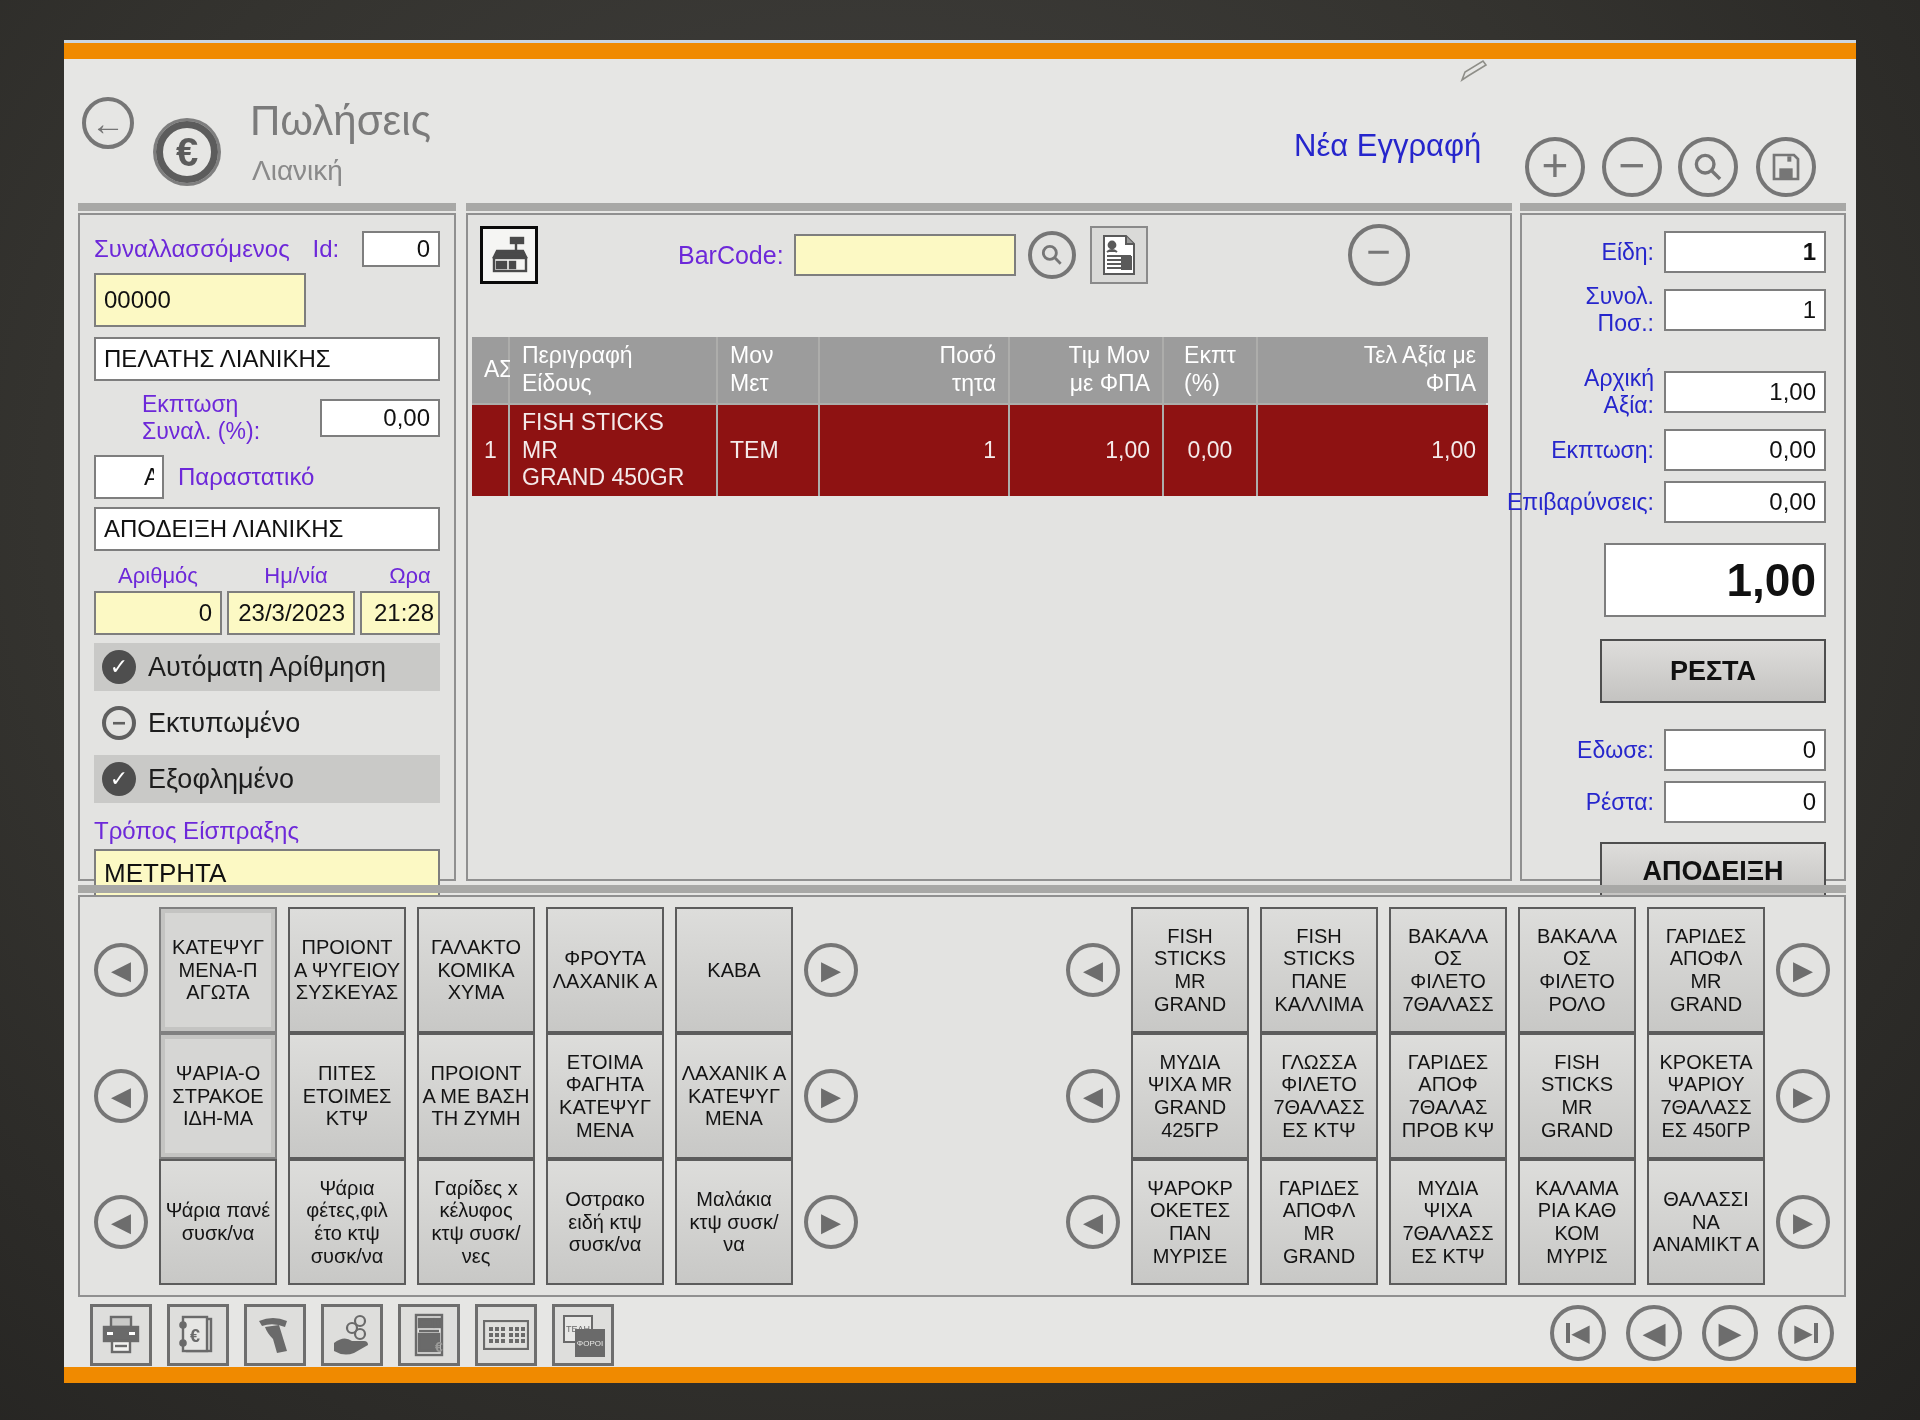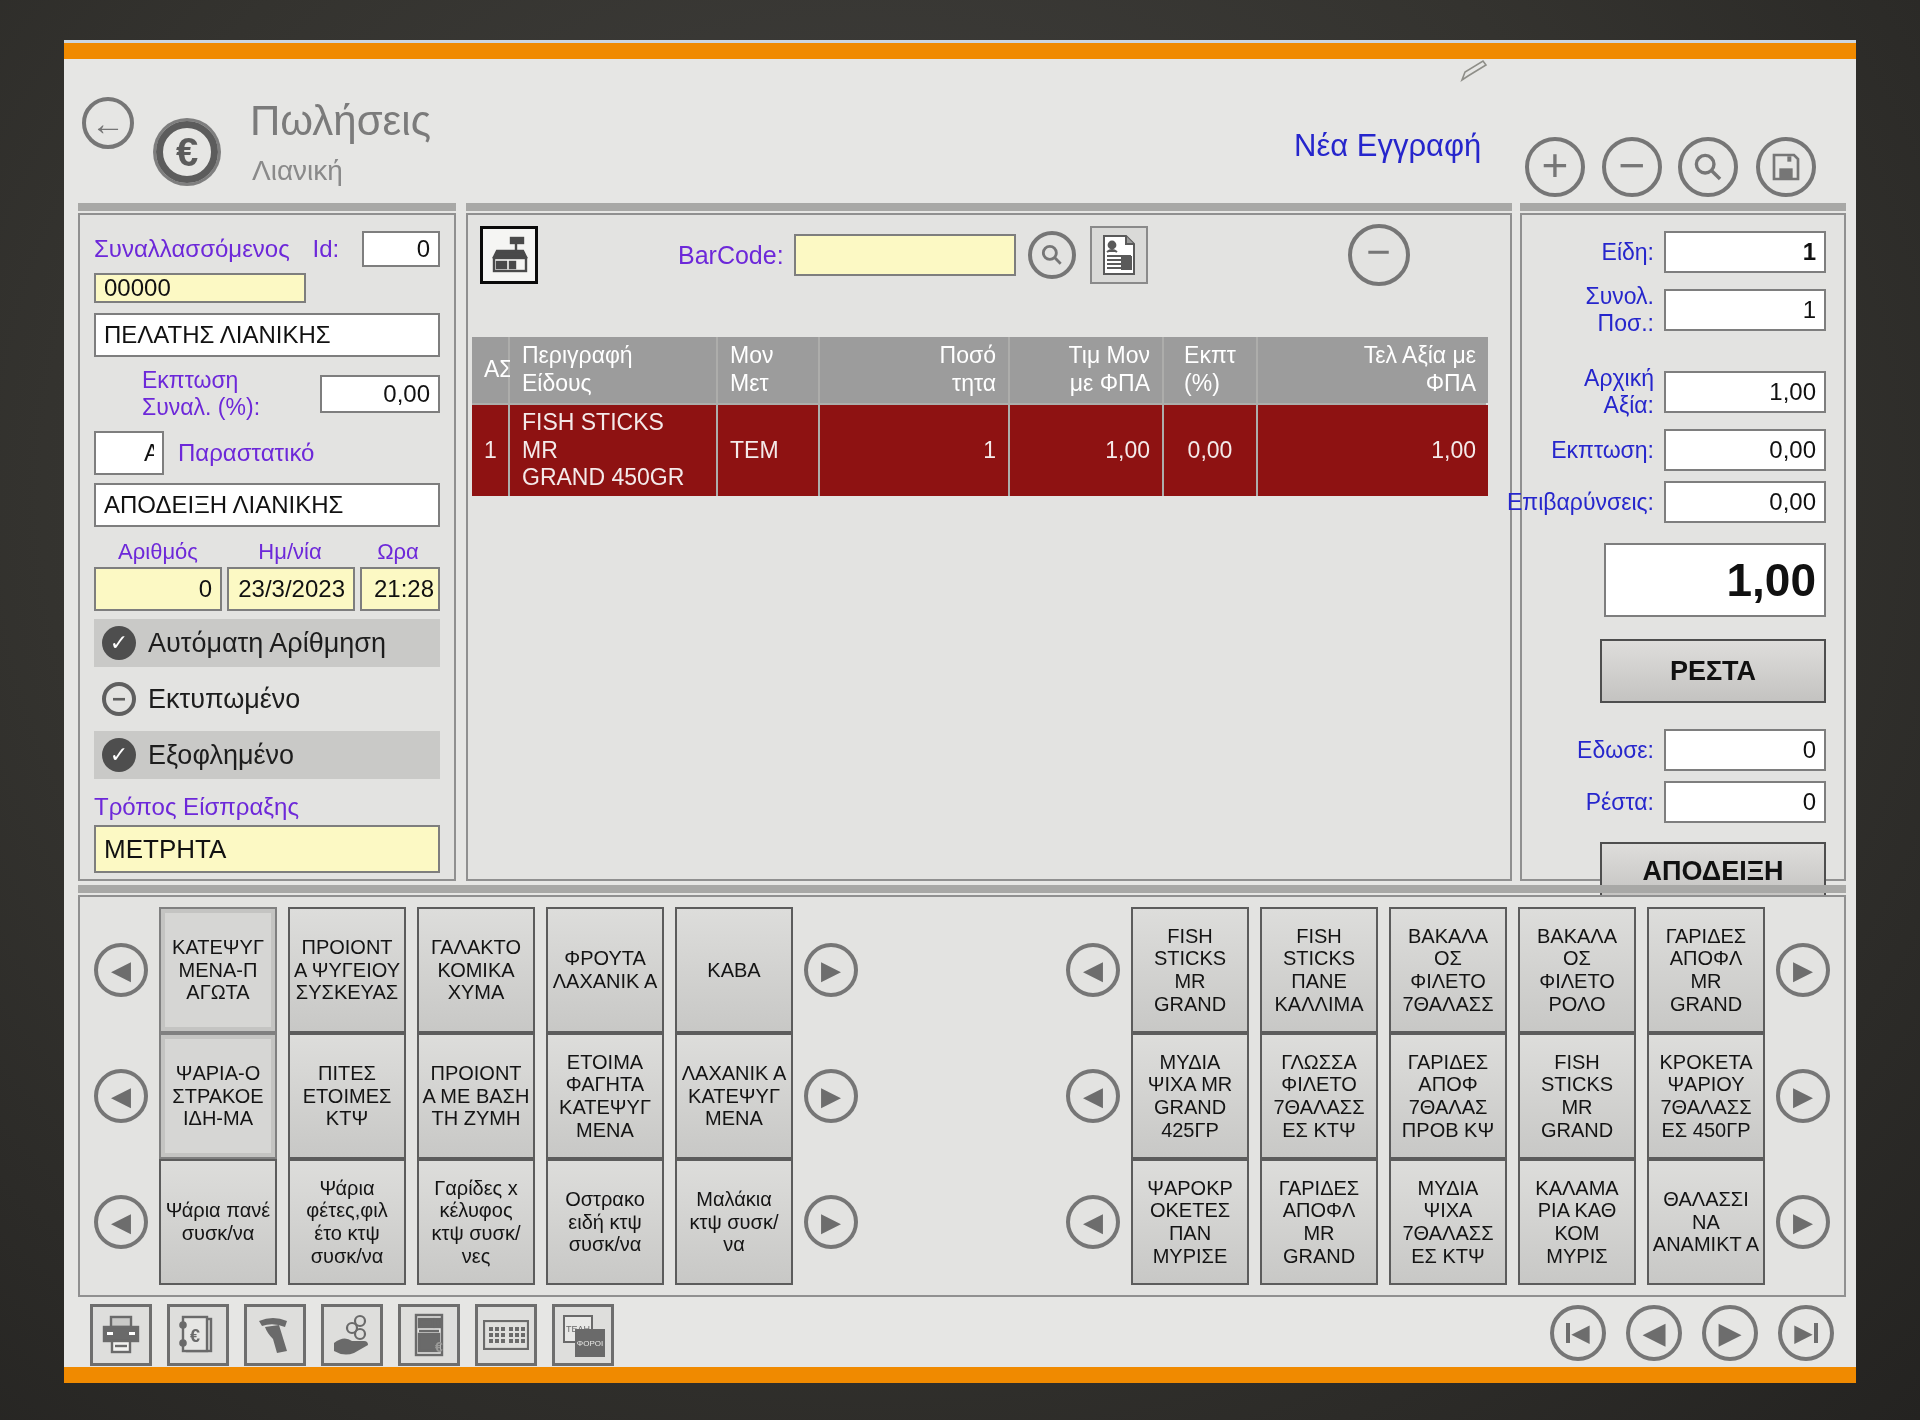--- a/index.html
+++ b/index.html
@@ -54,28 +54,28 @@
     border:2px solid #7e7e7e;background:#ffffff;color:#111;box-sizing:border-box;
     font-size:24px;font-family:"Liberation Sans","DejaVu Sans",sans-serif;padding:2px 8px;outline:none;
   }
   .yellow{background:#fcf9c4;}
   .ralign{text-align:right;}
 
   
   .row{display:flex;align-items:center;}
   .lp-row1{justify-content:space-between;margin-top:4px;}
   .lp-id{width:78px;height:36px;}
-  .lp-code{width:212px;height:30px;margin-top:6px;}
+  .lp-code{width:212px;height:54px;margin-top:6px;}
   .lp-name{width:346px;height:44px;margin-top:10px;}
   .lp-disc-row{justify-content:flex-end;gap:10px;margin-top:10px;}
   .lp-disc{width:120px;height:38px;}
   .lp-apl-row{gap:14px;margin-top:10px;}
   .lp-apl{width:70px;height:44px;padding-left:48px;}
   .lp-doc{width:346px;height:44px;margin-top:8px;}
-  .triple{display:grid;grid-template-columns:128px 128px 80px;gap:4px;margin-top:12px;}
+  .triple{display:grid;grid-template-columns:128px 128px 80px;gap:10px;margin-top:12px;}
   .triple .lbl{text-align:center;font-size:22px;}
   .triple2{display:grid;grid-template-columns:128px 128px 80px;gap:5px;margin-top:2px;}
   .tri-in{height:44px;font-size:24px;}
   .chk-row{display:flex;align-items:center;gap:12px;height:48px;margin-top:8px;padding-left:8px;}
   .banded{background:#c9c9c7;}
   .chk{width:34px;height:34px;border-radius:50%;display:flex;align-items:center;justify-content:center;box-sizing:border-box;flex:none;}
   .chk.on{background:#4e4e4e;color:#fff;font-size:22px;font-weight:bold;}
   .chk.off{border:4px solid #5f5f5f;color:#5f5f5f;font-size:24px;font-weight:bold;}
   .chk-lbl{font-size:27px;color:#1d1d1d;}
   .lp-pay-lbl{margin-top:14px;font-size:24px;}

